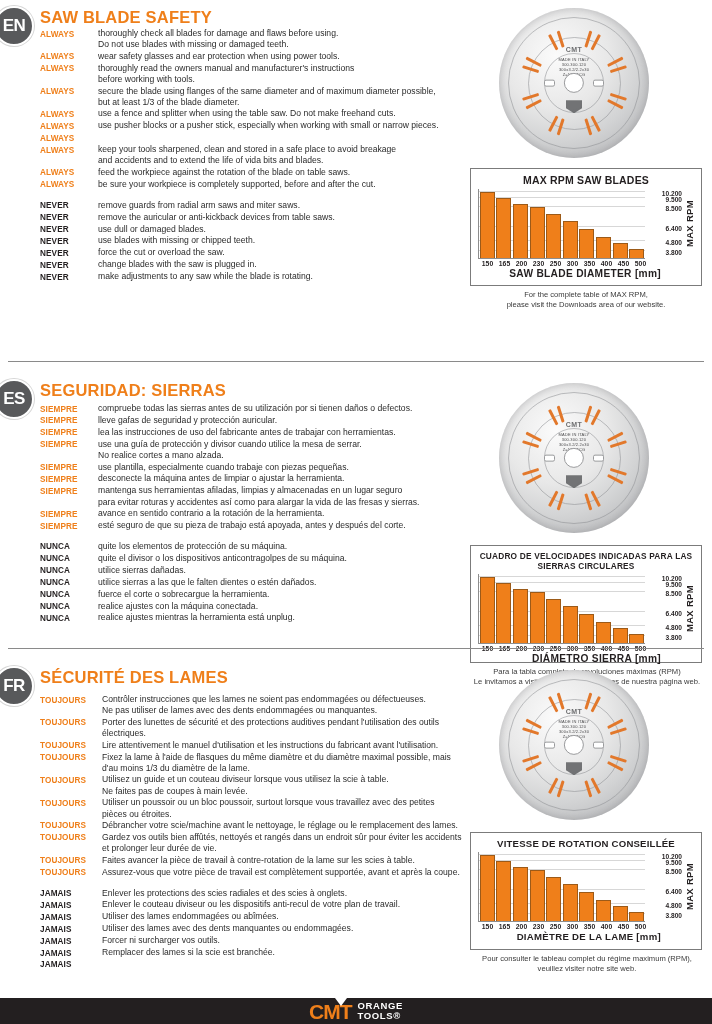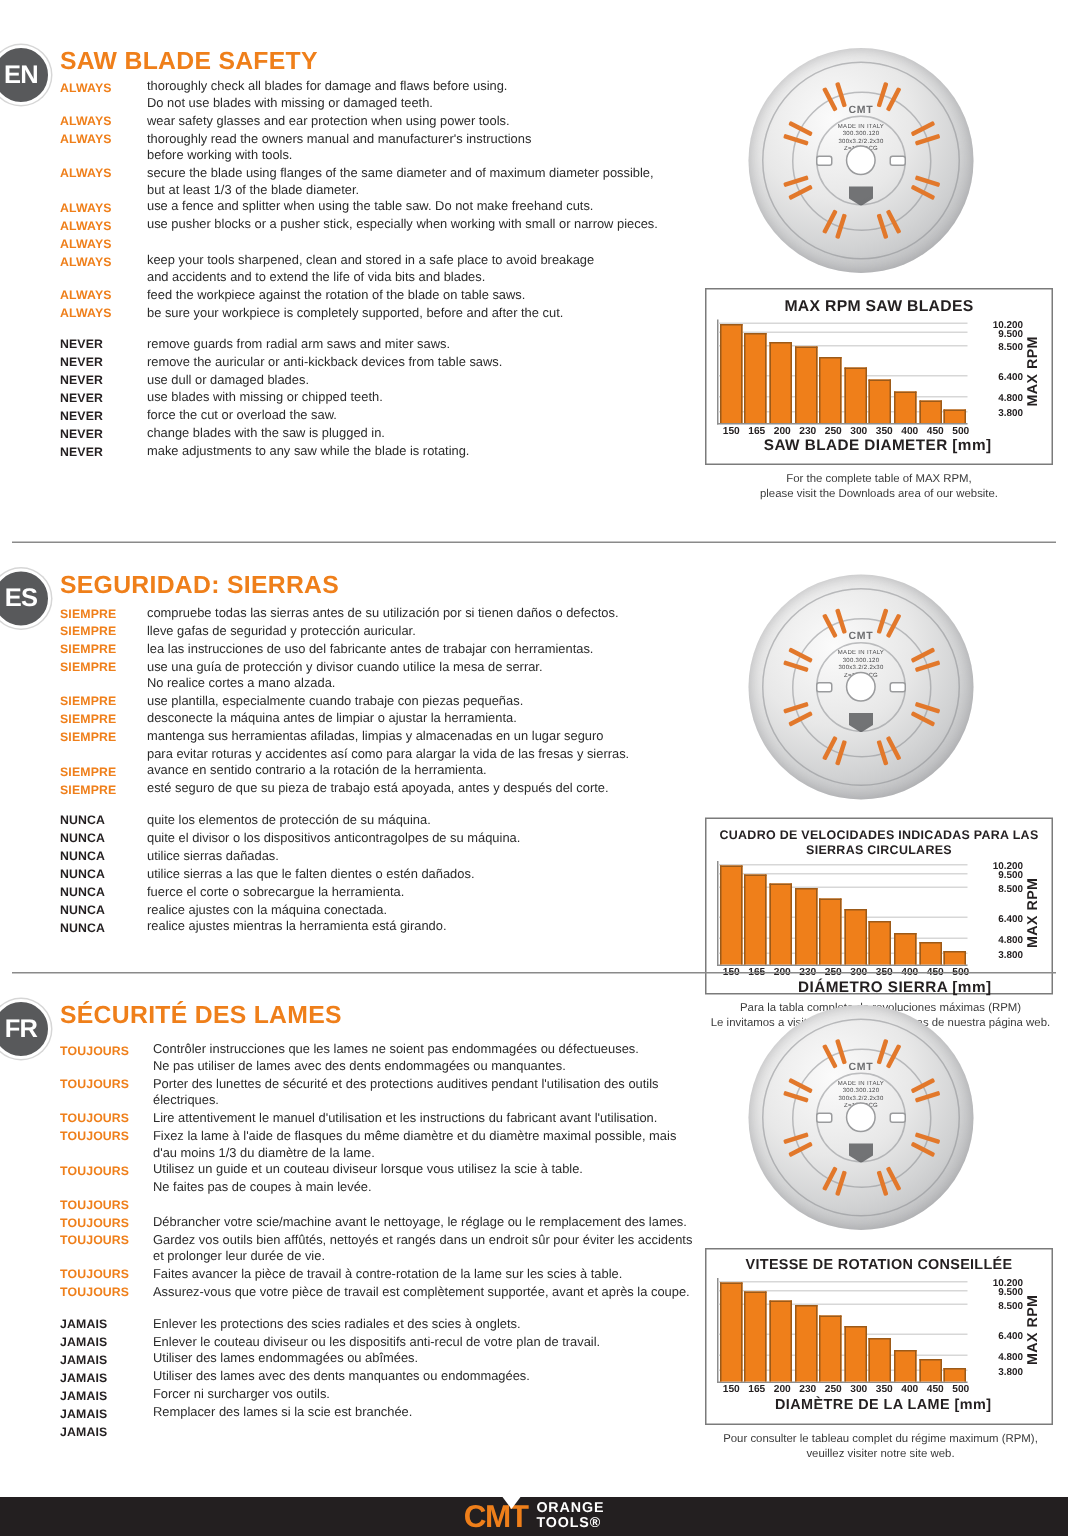--- a/index.html
+++ b/index.html
@@ -242,21 +242,21 @@
     color: #ffffff; font-weight: bold;
     font-size: 9.5px; line-height: 10px;
     letter-spacing: .6px;
   }
 </style>
 </head>
 <body>
 
 <div class="page">
 
-  <div class="section sec-en" style="position:absolute;left:0;top:0;margin-top:24px;">
+  <div class="section sec-en" style="position:absolute;left:0;top:0;">
     <div class="badge">EN</div>
     <div class="sec-title">SAW BLADE SAFETY</div>
     <div class="rules" style="top:28px;">
       <div>
           <div class="rule">
             <div class="rule-kw kw-always">ALWAYS</div>
             <div class="rule-txt">
               <span>thoroughly check all blades for damage and flaws before using.</span>
               <span>Do not use blades with missing or damaged teeth.</span>
             </div>
@@ -548,21 +548,21 @@
           </div>
           <div class="rule">
             <div class="rule-kw kw-never">NUNCA</div>
             <div class="rule-txt">
               <span>realice ajustes con la máquina conectada.</span>
             </div>
           </div>
           <div class="rule">
             <div class="rule-kw kw-never">NUNCA</div>
             <div class="rule-txt">
-              <span>realice ajustes mientras la herramienta está girando.</span>
+              <span>realice ajustes mientras la herramienta está unplug.</span>
             </div>
           </div>
         </div>
     </div>
     <div class="blade-wrap" style="left: 499px; top: 22px; width: 150px; height: 150px;">
         <div class="blade" style="width: 150px; height: 150px;">
           <div class="teeth"></div>
           <div class="blade-ring" style="width: 132px; height: 132px; left: 9px; top: 9px;"></div>
           <div class="blade-ring" style="width: 93px; height: 93px; left: 28.5px; top: 28.5px;"></div>
           <div class="blade-ring" style="width: 60px; height: 60px; left: 45px; top: 45px;"></div>
@@ -686,20 +686,24 @@
           </div>
           <div class="rule">
             <div class="rule-kw kw-always">TOUJOURS</div>
             <div class="rule-txt justify">
               <span>Utilisez un guide et un couteau diviseur lorsque vous utilisez la scie à table.</span>
               <span>Ne faites pas de coupes à main levée.</span>
             </div>
           </div>
           <div class="rule">
             <div class="rule-kw kw-always">TOUJOURS</div>
+            <div class="rule-txt justify">
+              <span>Utiliser un poussoir ou un bloc poussoir, surtout lorsque vous travaillez avec des petites</span>
+              <span>pièces ou étroites.</span>
+            </div>
           </div>
           <div class="rule">
             <div class="rule-kw kw-always">TOUJOURS</div>
             <div class="rule-txt justify">
               <span>Débrancher votre scie/machine avant le nettoyage, le réglage ou le remplacement des lames.</span>
             </div>
           </div>
           <div class="rule">
             <div class="rule-kw kw-always">TOUJOURS</div>
             <div class="rule-txt justify">

